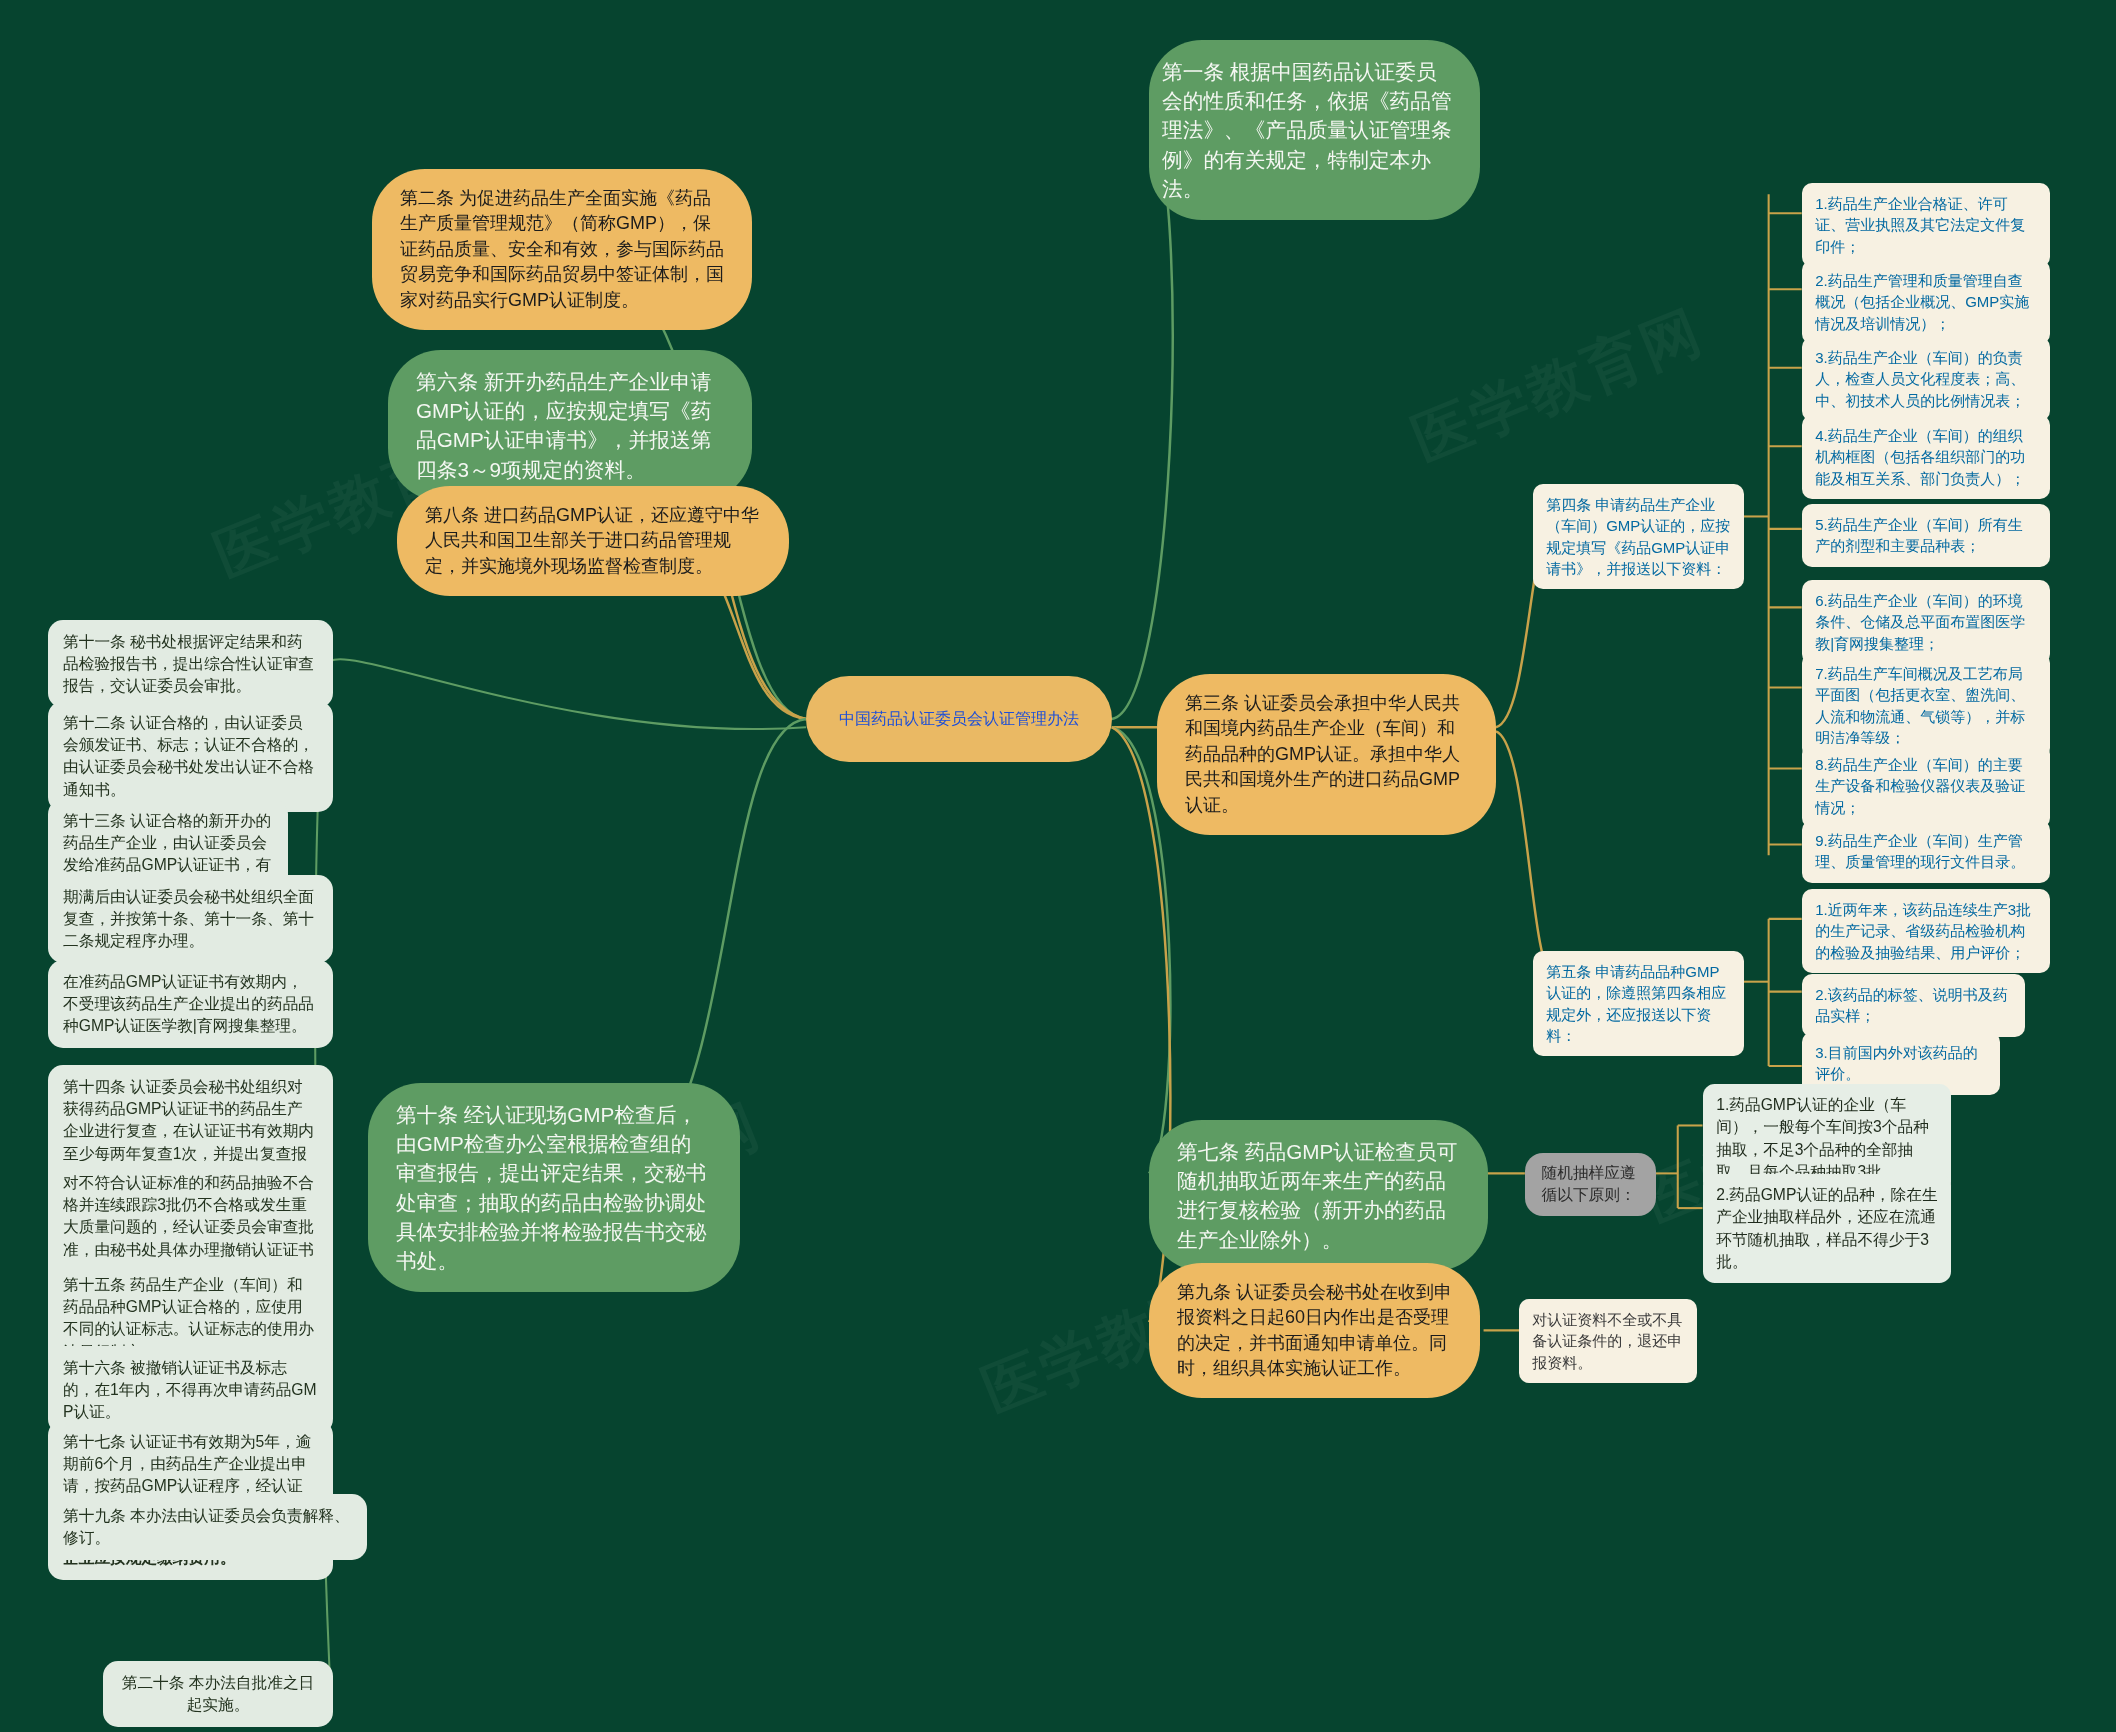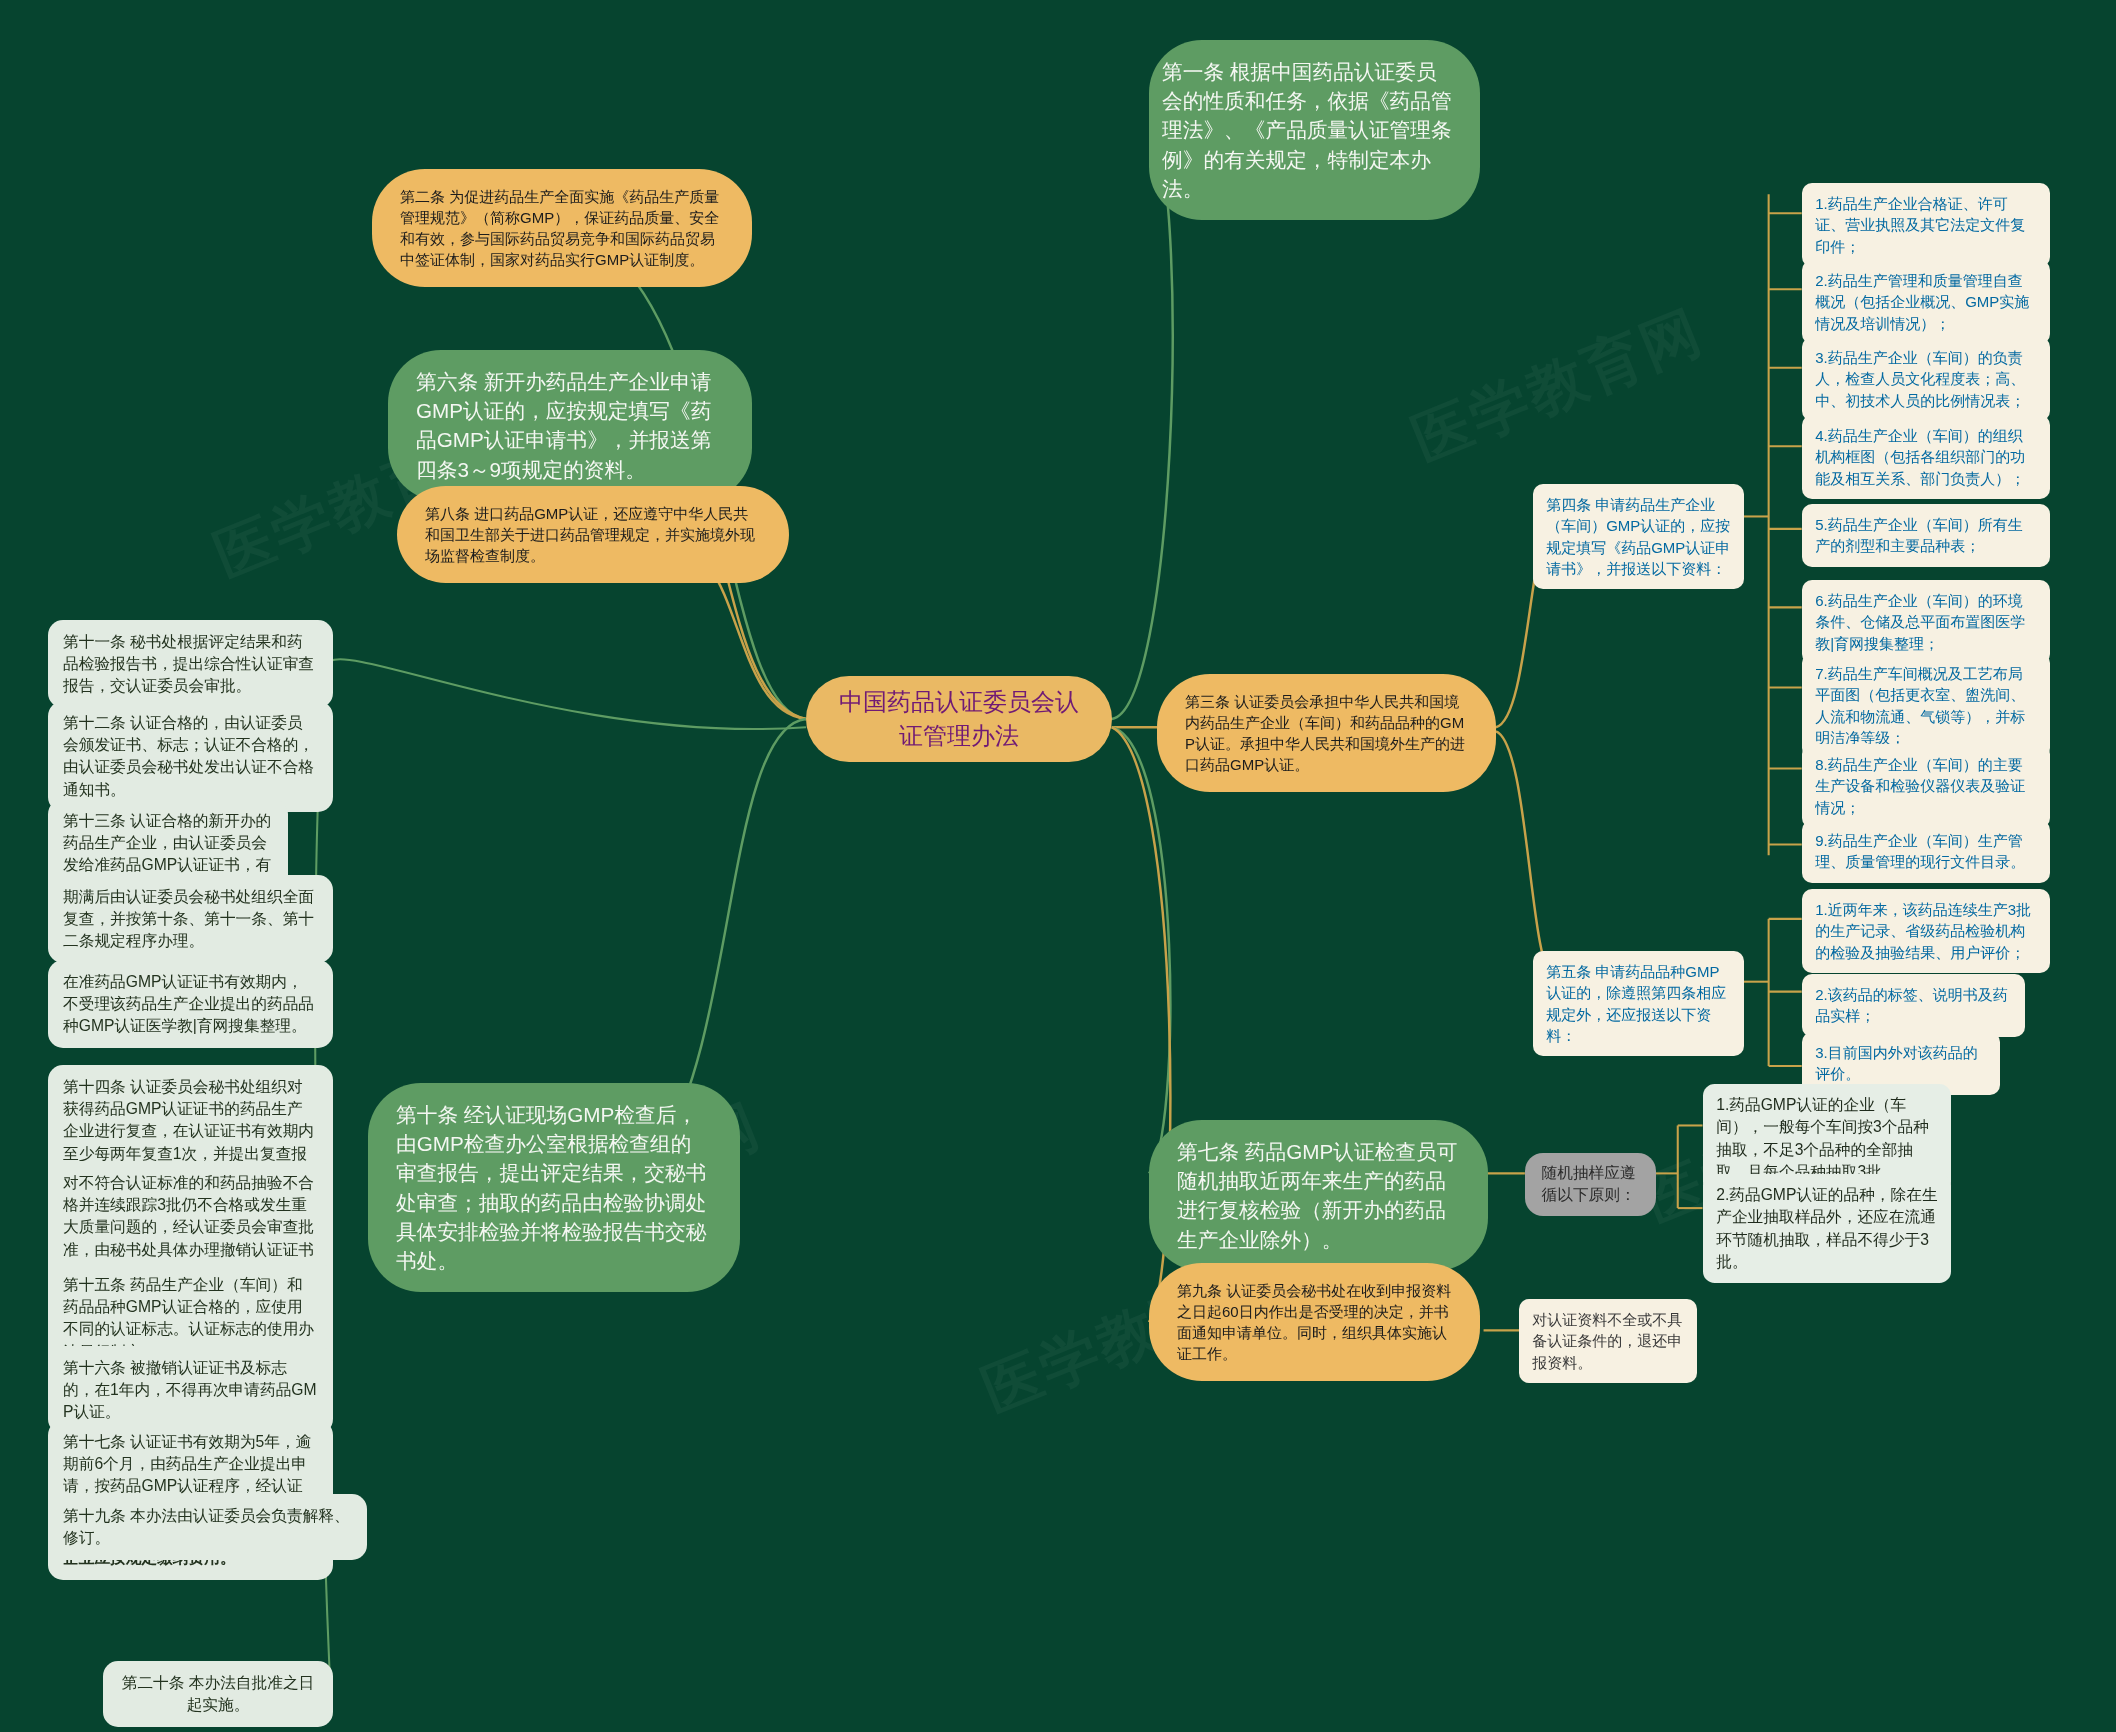--- a/index.html
+++ b/index.html
@@ -44,32 +44,32 @@
     display: flex;
     align-items: center;
     line-height: 1.42;
     white-space: pre-wrap;
     word-break: break-all;
   }
 
   
   .n-root {
     background: #eab964;
-    color: #701a75;
+    color: #1d4ed8;
     border-radius: 63px;
     justify-content: center;
     text-align: center;
-    font-size: 24px;
+    font-size: 16px;
     padding: 15px 25px;
   }
   .n-orange {
     background: #eeba63;
     color: #1c1c1c;
     border-radius: 53px;
-    font-size: 15px;
+    font-size: 18px;
     padding: 16.5px 28px;
   }
   .n-green {
     background: #5e9c63;
     color: #f4f7f2;
     border-radius: 53px;
     font-size: 20.7px;
     padding: 16.5px 28px;
   }
   .n-cream {

